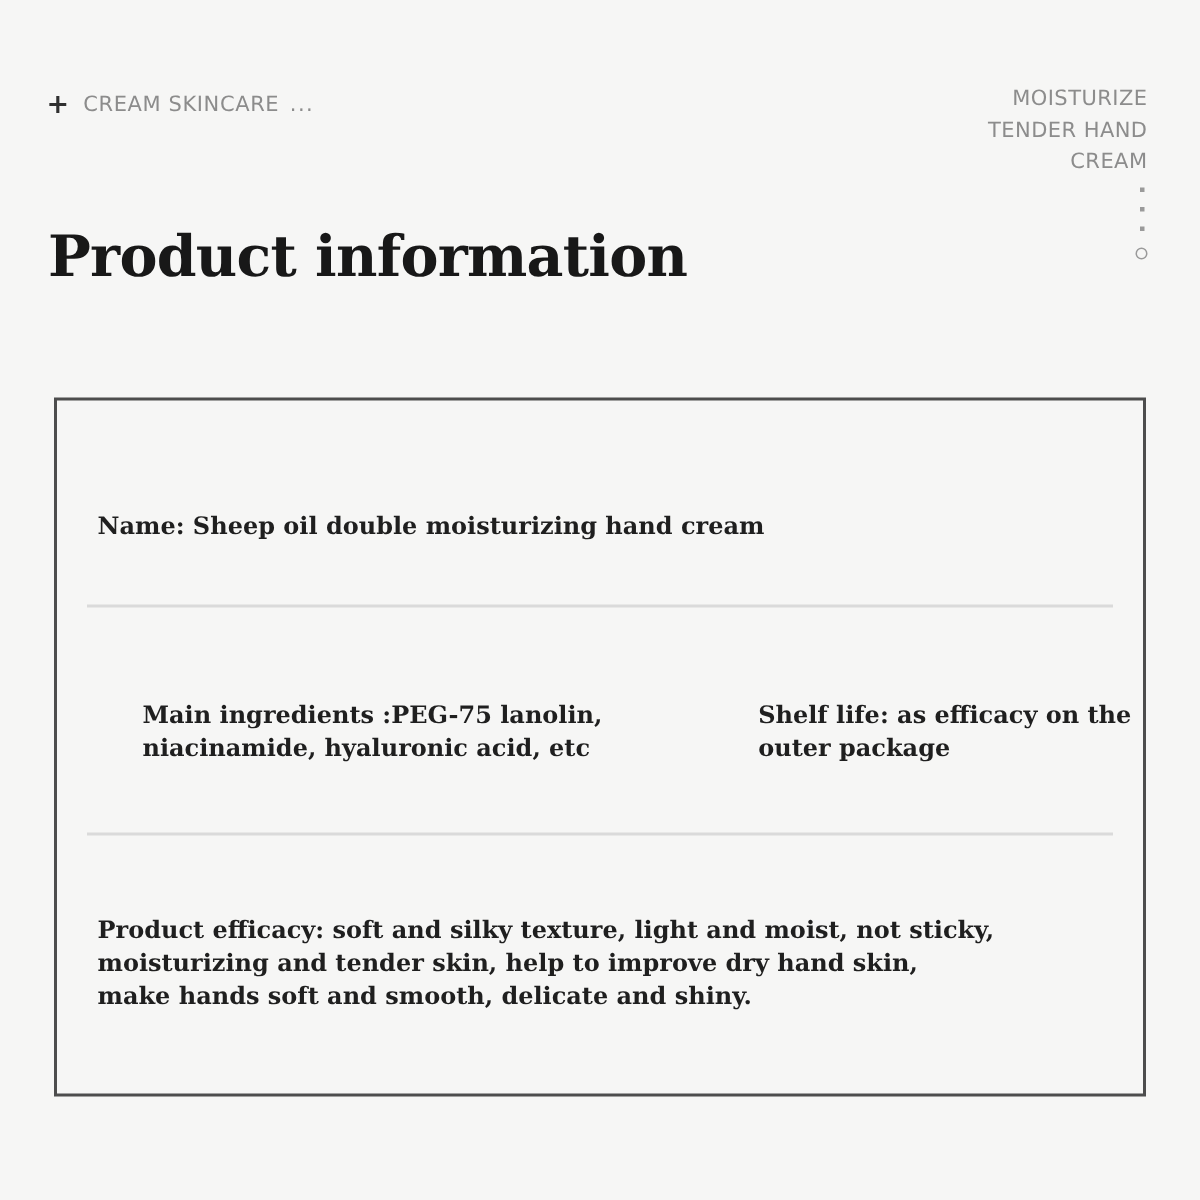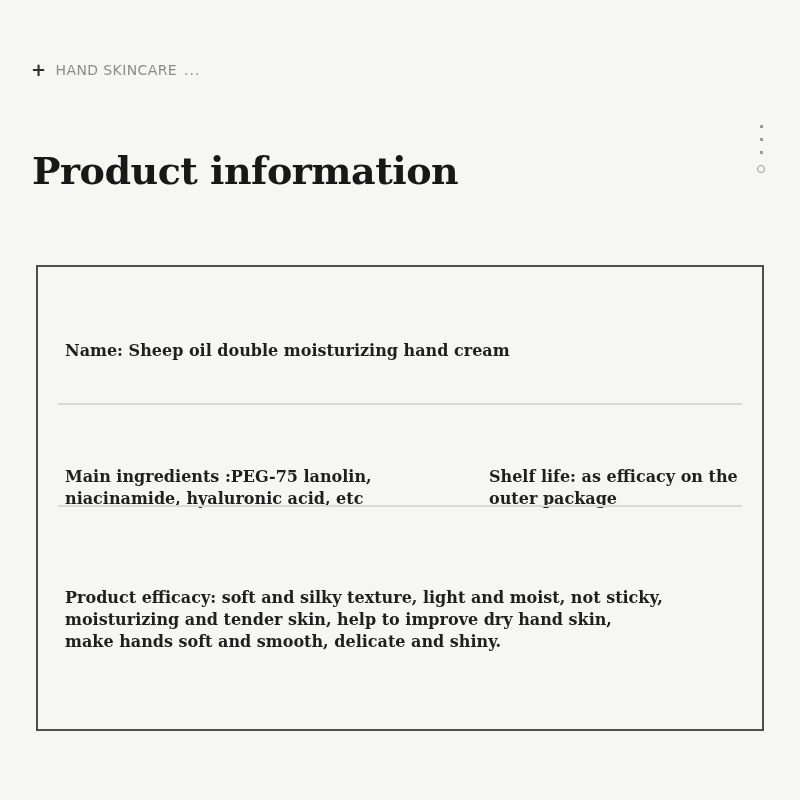--- a/index.html
+++ b/index.html
@@ -120,45 +120,51 @@
     align-items: flex-start;
     gap: 44px;
   }
   .divider {
     flex: none;
     height: 2px;
     background: #dadada;
     margin: 0 20px;
   }
   .card-row2 {
-    height: 100px;
+    height: 150px;
     box-sizing: border-box;
     padding: 61px 0 0 27px;
     display: flex;
+    margin-left: 30px;
   }
   .card-row2 .col-left { width: 424px; }
   .card-row2 .col-right { width: 265px; }
   .card-row3 {
     flex: 1;
     box-sizing: border-box;
     padding: 52px 27px 0 27px;
   }
-  .card-row3 .efficacy { max-width: 600px; margin-top: 28px; }
+  .card-row3 .efficacy { max-width: 600px; }
 </style>
 </head>
 <body>
 
 <div class="canvas">
 
   <div class="header-left">
     <span class="plus-icon">+</span>
-    <span>HAND SKINCARE</span>
+    <span>CREAM SKINCARE</span>
     <span class="brand-more">...</span>
   </div>
 
+  <div class="header-right">
+    <div>MOISTURIZE</div>
+    <div>TENDER HAND</div>
+    <div>CREAM</div>
+  </div>
 
   <div class="side-dots">
     <span class="dot"></span>
     <span class="dot"></span>
     <span class="dot"></span>
     <span class="circle"></span>
   </div>
 
   <h1 class="page-title">Product information</h1>
 

